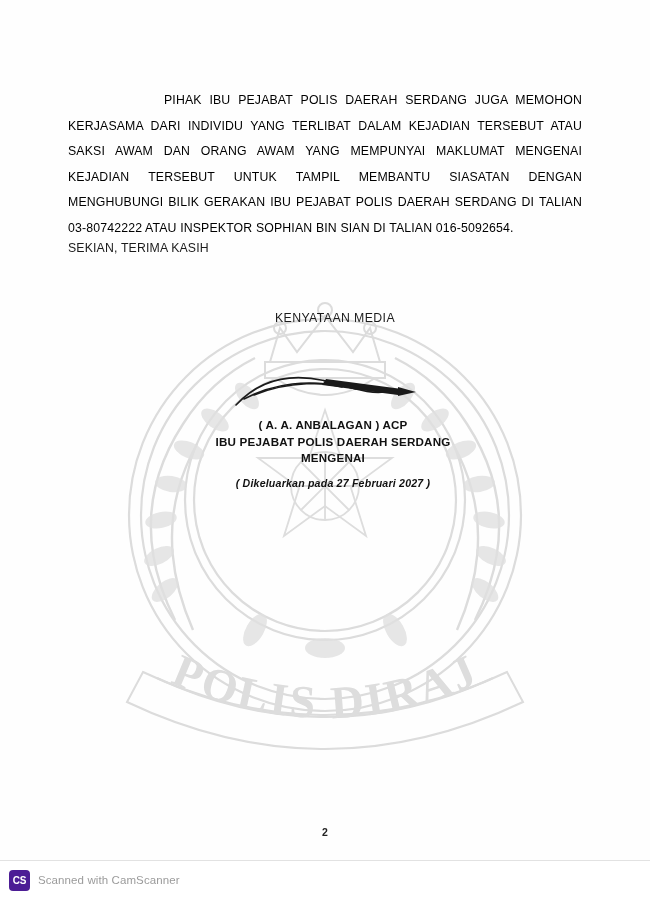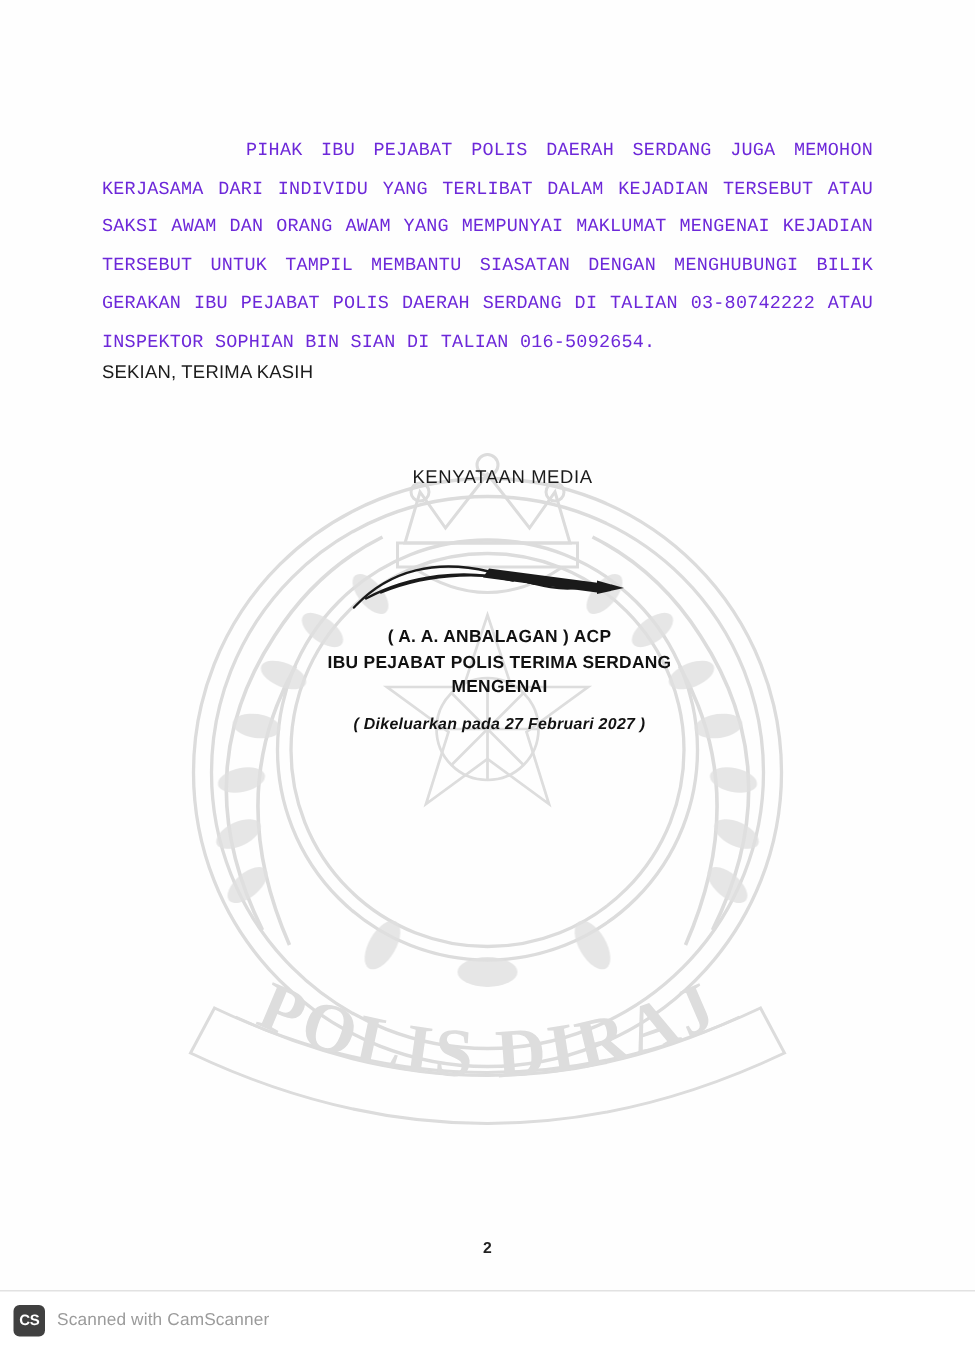--- a/index.html
+++ b/index.html
@@ -43,26 +43,25 @@
     left: 68px;
     top: 88px;
     width: 514px;
     z-index: 2;
   }
 
   .para {
     font-size: 12.3px;
     line-height: 25.5px;
     letter-spacing: 0.15px;
-    color: #6d28d9;
+    color: #000000;
     text-align: justify;
     text-align-last: left;
     text-indent: 96px;
     margin: 0;
-    font-family: Liberation Mono, monospace;
   }
 
   .sekian {
     font-size: 12.3px;
     color: #1b1b1b;
     letter-spacing: 0.15px;
   }
 
   .kenyataan {
     margin-top: 56px;
@@ -144,21 +143,21 @@
     border-top: 1px solid #e2e2e2;
     display: flex;
     align-items: center;
     z-index: 5;
   }
   .cs-logo {
     margin-left: 9px;
     width: 21px;
     height: 21px;
     border-radius: 4px;
-    background: #404040;
+    background: #4c1d95;
     color: #ffffff;
     font-size: 10px;
     font-weight: bold;
     display: flex;
     align-items: center;
     justify-content: center;
     letter-spacing: -0.3px;
   }
   .cs-text {
     margin-left: 8px;
@@ -265,21 +264,21 @@
           <path d="M14 30 C44 14, 80 10, 112 18"></path>
           <path d="M24 26 C58 12, 96 12, 126 20"></path>
         </g>
         <path d="M96 10 L172 20 L168 26 L92 16 Z" fill="#1a1a1a"></path>
         <path d="M168 18 L186 23 L168 27 Z" fill="#1a1a1a"></path>
       </svg>
     </div>
 
     <div class="sigblock">
       <div>( A. A. ANBALAGAN ) ACP</div>
-      <div>IBU PEJABAT POLIS TERIMA SERDANG</div>
+      <div>IBU PEJABAT POLIS DAERAH SERDANG</div>
       <div>MENGENAI</div>
     </div>
 
 
     <div class="issued">( Dikeluarkan pada 27 Februari 2027 )</div>
   </div>
 
   <div class="pagenum">2</div>
 
   <div class="footer">

